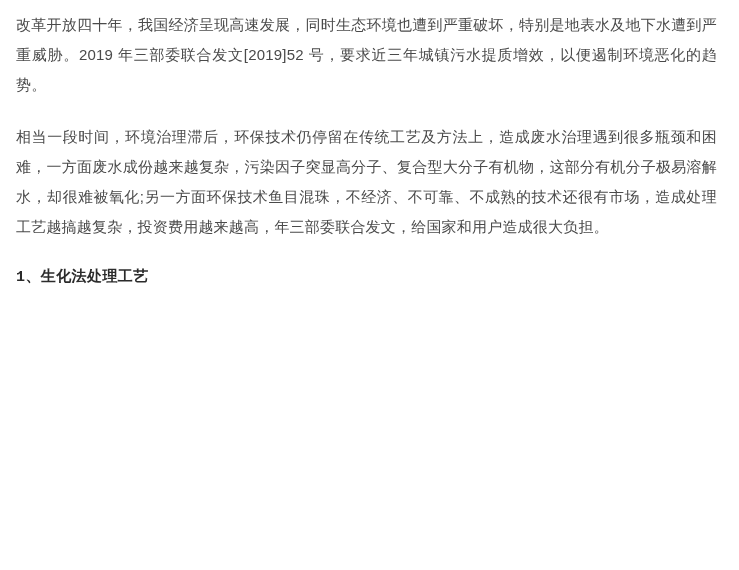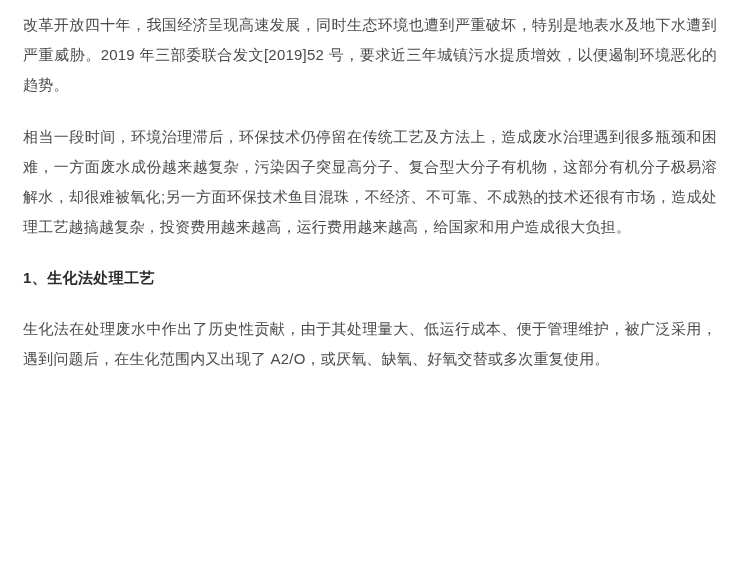--- a/index.html
+++ b/index.html
@@ -12,52 +12,52 @@
     height: 570px;
     overflow: hidden;
     font-family: "Liberation Sans", "DejaVu Sans", sans-serif;
   }
   .page {
     position: relative;
     width: 739px;
     height: 570px;
     background: #ffffff;
     box-sizing: border-box;
-    padding: 10px 22px 0 23px;
+    padding: 10px 22px 0 16px;
   }
   .para {
     color: #4a4a4a;
     font-size: 15px;
     line-height: 30px;
     text-align: justify;
     letter-spacing: 0.2px;
     margin: 0 0 22px 0;
   }
   .para.tight {
     margin-bottom: 20px;
   }
   .heading {
     color: #2b2b2b;
     font-size: 15px;
     font-weight: bold;
     line-height: 28px;
     margin: 0 0 22px 0;
     letter-spacing: 0.4px;
+    font-family: Liberation Mono, monospace;
   }
   .last {
     margin-bottom: 0;
   }
 </style>
 </head>
 <body>
 
 <div class="page">
 
   <p class="para">改革开放四十年，我国经济呈现高速发展，同时生态环境也遭到严重破坏，特别是地表水及地下水遭到严重威胁。2019 年三部委联合发文[2019]52 号，要求近三年城镇污水提质增效，以便遏制环境恶化的趋势。</p>
 
-  <p class="para">相当一段时间，环境治理滞后，环保技术仍停留在传统工艺及方法上，造成废水治理遇到很多瓶颈和困难，一方面废水成份越来越复杂，污染因子突显高分子、复合型大分子有机物，这部分有机分子极易溶解水，却很难被氧化;另一方面环保技术鱼目混珠，不经济、不可靠、不成熟的技术还很有市场，造成处理工艺越搞越复杂，投资费用越来越高，运行费用越来越高，给国家和用户造成很大负担。</p>
+  <p class="para">相当一段时间，环境治理滞后，环保技术仍停留在传统工艺及方法上，造成废水治理遇到很多瓶颈和困难，一方面废水成份越来越复杂，污染因子突显高分子、复合型大分子有机物，这部分有机分子极易溶解水，却很难被氧化;另一方面环保技术鱼目混珠，不经济、不可靠、不成熟的技术还很有市场，造成处理工艺越搞越复杂，投资费用越来越高，年三部委联合发文，给国家和用户造成很大负担。</p>
 
 
   <h2 class="heading">1、生化法处理工艺</h2>
 
-  <p class="para last">生化法在处理废水中作出了历史性贡献，由于其处理量大、低运行成本、便于管理维护，被广泛采用，遇到问题后，在生化范围内又出现了 A2/O，或厌氧、缺氧、好氧交替或多次重复使用。</p>
 
 </div>
 
 </body></html>

